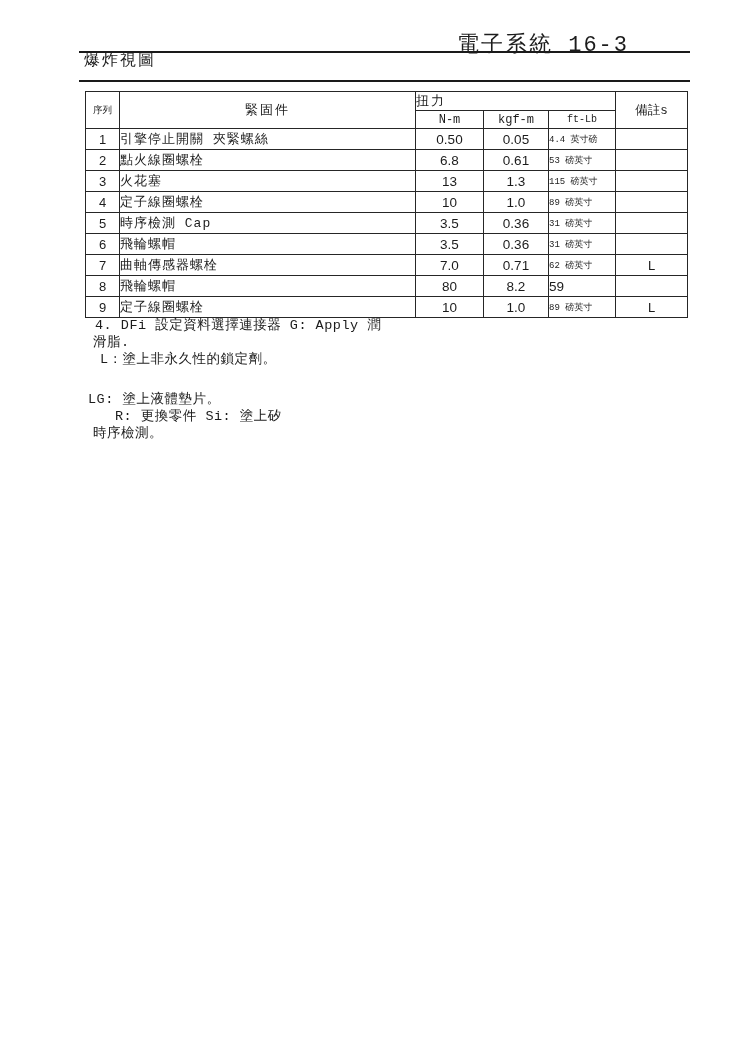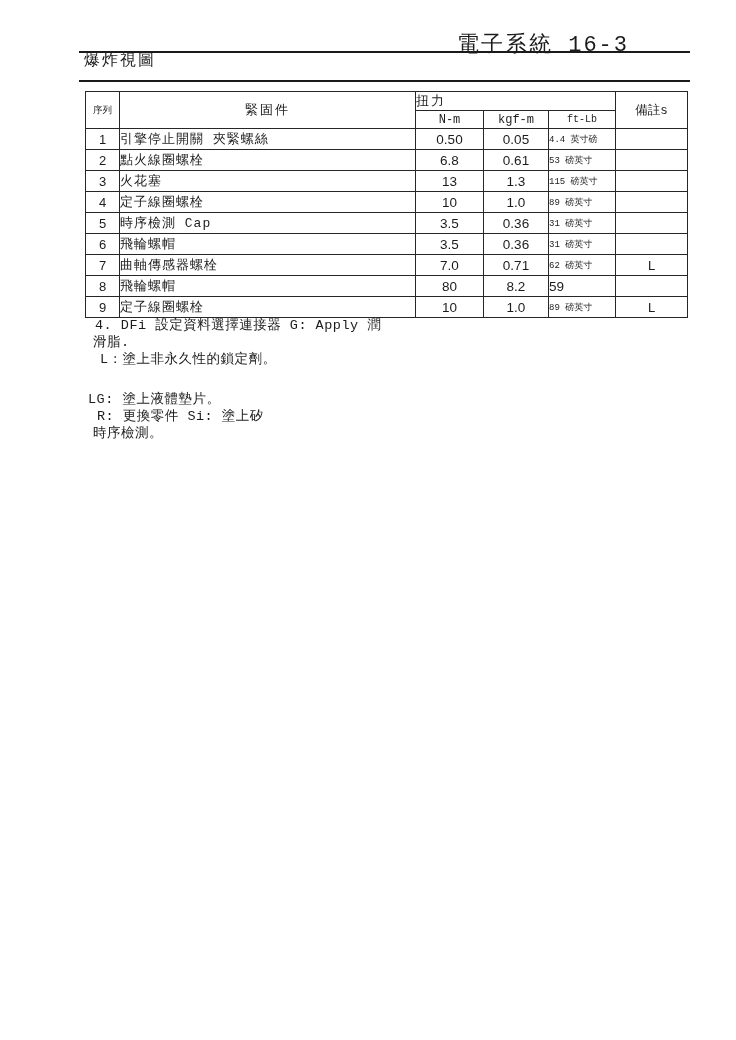--- a/index.html
+++ b/index.html
@@ -100,21 +100,21 @@
     left: 87px;
     top: 318px;
     font-size: 13.5px;
     line-height: 16.8px;
   }
   .note-line { white-space: pre; letter-spacing: 0.5px; }
   .note-line:nth-child(1) { margin-left: 8px; }
   .note-line:nth-child(2) { margin-left: 6px; }
   .note-line:nth-child(3) { margin-left: 13px; }
   .note-line:nth-child(4) { margin-left: 1px; margin-top: 24px; }
-  .note-line:nth-child(5) { margin-left: 10px; }
+  .note-line:nth-child(5) { margin-left: 28px; }
   .note-line:nth-child(6) { margin-left: 6px; }
 </style>
 </head>
 <body>
 
 <div class="page">
 
   <div class="header-title">電子系統 16-3</div>
   <div class="rule rule-top"></div>
 

